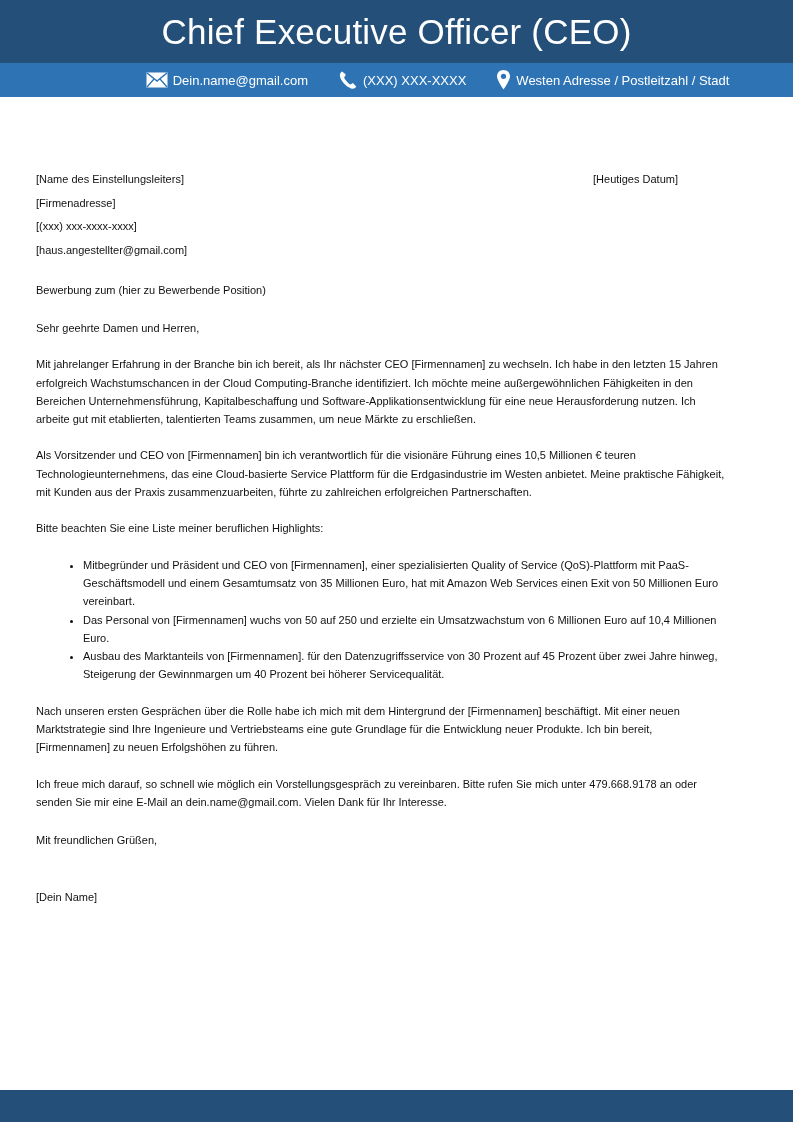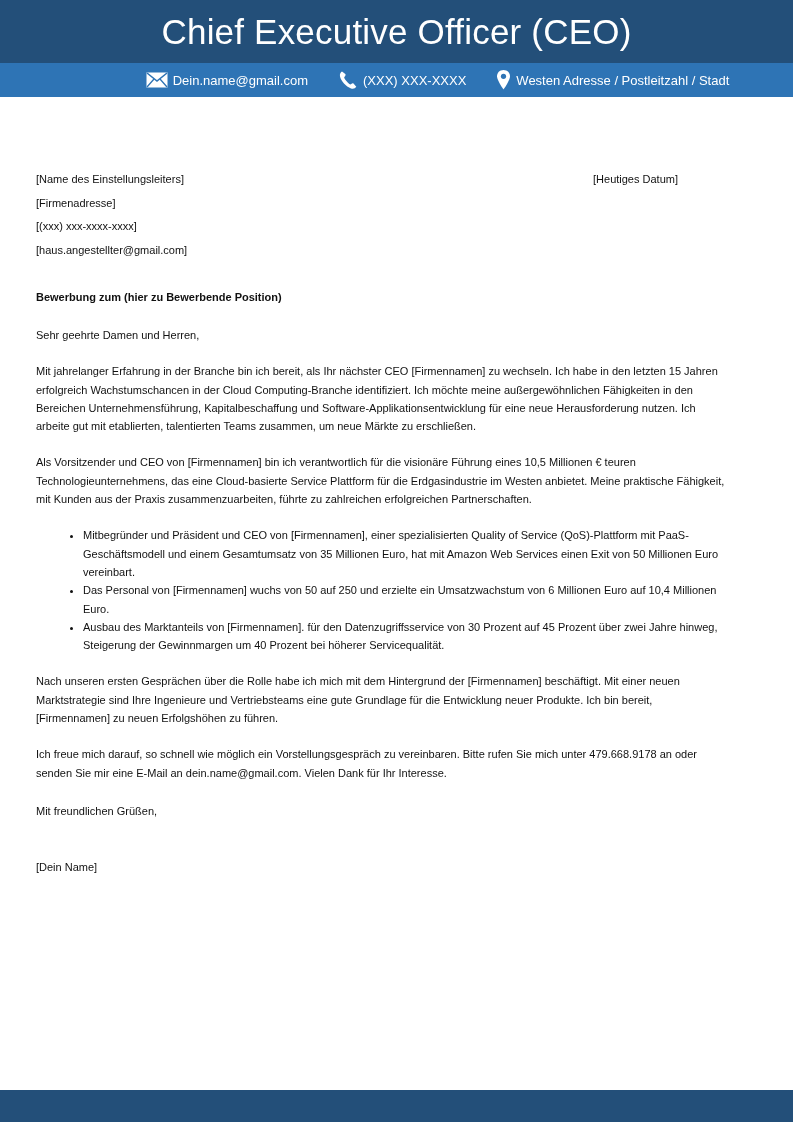--- a/index.html
+++ b/index.html
@@ -28,21 +28,21 @@
     .contact-item svg { display: block; margin-right: 5px; }
     .content {
       position: absolute; left: 36px; top: 168px; width: 690px;
       font-size: 11px; line-height: 18.3px;
     }
     .addr-block { position: relative; }
     .addr-line { line-height: 23.6px; }
     .date {
       position: absolute; right: 48px; top: 0; line-height: 23.6px;
     }
-    .subject { font-weight: bold; margin-top: 24px; line-height: 23.6px; }
+    .subject { font-weight: normal; margin-top: 17px; line-height: 23.6px; }
     .salutation { margin-top: 16px; }
     p { margin: 0; }
     .para { margin-top: 18px; }
     ul.highlights { margin: 18px 0 0 0; padding-left: 47px; }
     ul.highlights li { margin: 0; }
     .closing { margin-top: 20px; }
     .signature { margin-top: 38px; }
     .footer-bar {
       position: absolute; left: 0; top: 1090px; width: 793px; height: 32px;
       background: #234f79;
@@ -93,20 +93,21 @@
     <div class="addr-line">[haus.angestellter@gmail.com]</div>
     <div class="date">[Heutiges Datum]</div>
   </div>
 
   <div class="subject">Bewerbung zum (hier zu Bewerbende Position)</div>
 
   <p class="salutation">Sehr geehrte Damen und Herren,</p>
 
   <p class="para">Mit jahrelanger Erfahrung in der Branche bin ich bereit, als Ihr nächster CEO [Firmennamen] zu wechseln. Ich habe in den letzten 15 Jahren erfolgreich Wachstumschancen in der Cloud Computing-Branche identifiziert. Ich möchte meine außergewöhnlichen Fähigkeiten in den Bereichen Unternehmensführung, Kapitalbeschaffung und Software-Applikationsentwicklung für eine neue Herausforderung nutzen. Ich arbeite gut mit etablierten, talentierten Teams zusammen, um neue Märkte zu erschließen.</p>
   <p class="para">Als Vorsitzender und CEO von [Firmennamen] bin ich verantwortlich für die visionäre Führung eines 10,5 Millionen € teuren Technologieunternehmens, das eine Cloud-basierte Service Plattform für die Erdgasindustrie im Westen anbietet. Meine praktische Fähigkeit, mit Kunden aus der Praxis zusammenzuarbeiten, führte zu zahlreichen erfolgreichen Partnerschaften.</p>
+  <p class="para">Bitte beachten Sie eine Liste meiner beruflichen Highlights:</p>
 
   <ul class="highlights">
     <li>Mitbegründer und Präsident und CEO von [Firmennamen], einer spezialisierten Quality of Service (QoS)-Plattform mit PaaS-Geschäftsmodell und einem Gesamtumsatz von 35 Millionen Euro, hat mit Amazon Web Services einen Exit von 50 Millionen Euro vereinbart.</li>
     <li>Das Personal von [Firmennamen] wuchs von 50 auf 250 und erzielte ein Umsatzwachstum von 6 Millionen Euro auf 10,4 Millionen Euro.</li>
     <li>Ausbau des Marktanteils von [Firmennamen]. für den Datenzugriffsservice von 30 Prozent auf 45 Prozent über zwei Jahre hinweg, Steigerung der Gewinnmargen um 40 Prozent bei höherer Servicequalität.</li>
   </ul>
 
   <p class="para">Nach unseren ersten Gesprächen über die Rolle habe ich mich mit dem Hintergrund der [Firmennamen] beschäftigt. Mit einer neuen Marktstrategie sind Ihre Ingenieure und Vertriebsteams eine gute Grundlage für die Entwicklung neuer Produkte. Ich bin bereit, [Firmennamen] zu neuen Erfolgshöhen zu führen.</p>
   <p class="para">Ich freue mich darauf, so schnell wie möglich ein Vorstellungsgespräch zu vereinbaren. Bitte rufen Sie mich unter 479.668.9178 an oder senden Sie mir eine E-Mail an dein.name@gmail.com. Vielen Dank für Ihr Interesse.</p>
 

